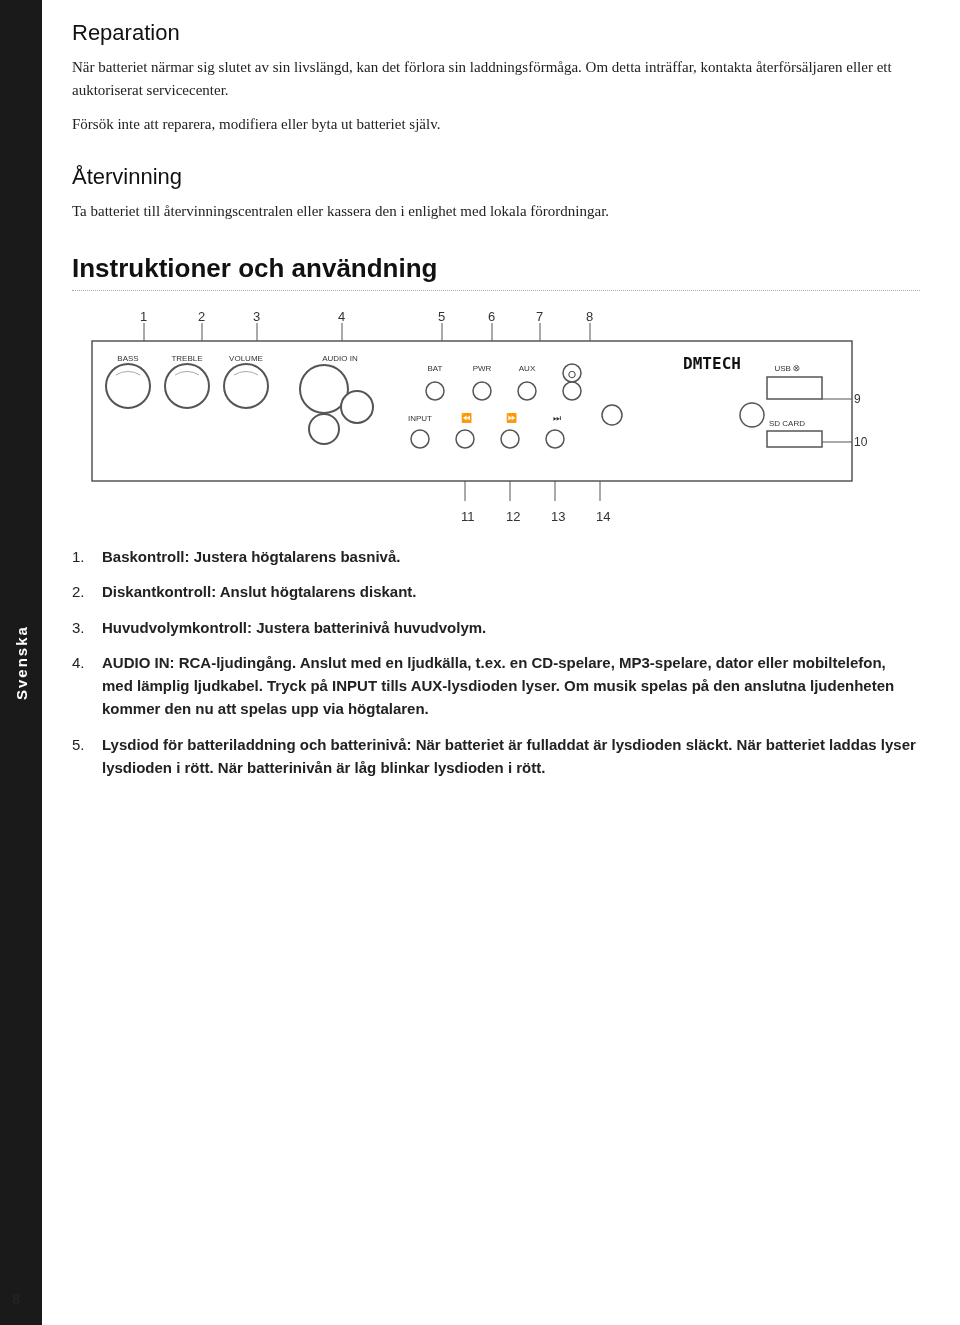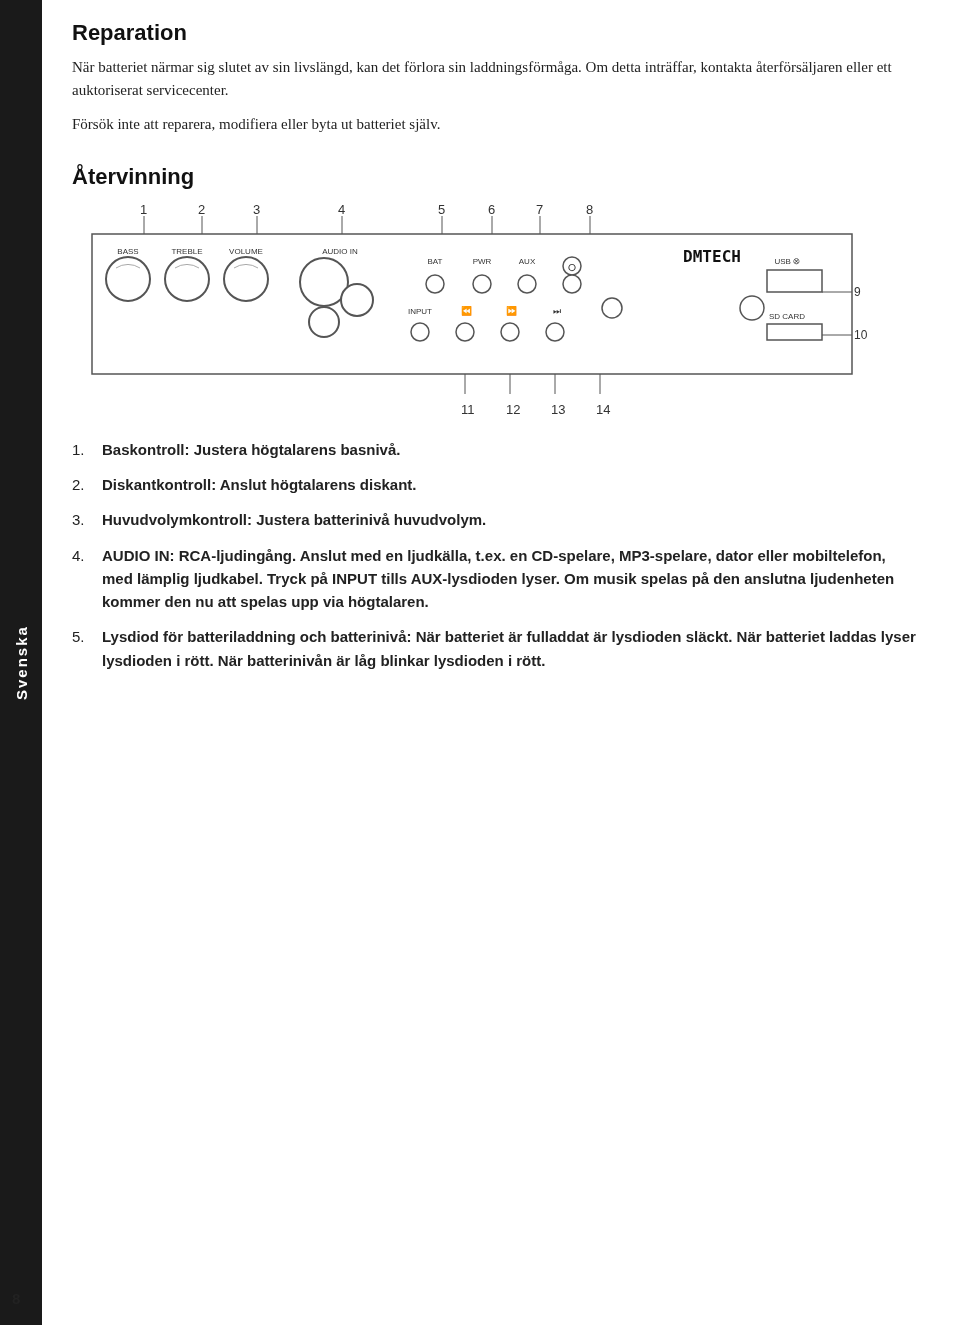--- a/index.html
+++ b/index.html
@@ -39,21 +39,21 @@
       letter-spacing: 2px;
     }
 
     .main-content {
       flex: 1;
       padding: 20px 40px 30px 30px;
     }
 
     .section-title {
       font-size: 22px;
-      font-weight: bold;
+      font-weight: normal;
       margin-bottom: 10px;
       color: #111;
     }
 
     .section-title.large {
       font-size: 26px;
       font-weight: bold;
       margin-top: 30px;
       margin-bottom: 20px;
       border-bottom: 1px dotted #aaa;
@@ -122,22 +122,24 @@
   </div>
 
   <div class="main-content">
 
     <h2 class="section-title">Reparation</h2>
     <p>När batteriet närmar sig slutet av sin livslängd, kan det förlora sin laddningsförmåga. Om detta inträffar, kontakta återförsäljaren eller ett auktoriserat servicecenter.</p>
     <p>Försök inte att reparera, modifiera eller byta ut batteriet själv.</p>
 
     <div class="recycling-section">
       <h2 class="section-title">Återvinning</h2>
+      <p>Ta batteriet till återvinningscentralen eller kassera den i enlighet med lokala förordningar.</p>
     </div>
 
+    <h2 class="section-title large">Instruktioner och användning</h2>
 
     <div class="diagram-container">
       <svg class="diagram-svg" width="820" height="220" viewBox="0 0 820 220">
 
         <line x1="72" y1="12" x2="72" y2="32" stroke="#555" stroke-width="1"></line>
         <text x="68" y="10" font-size="13" fill="#333" font-family="Arial">1</text>
 
         <line x1="130" y1="12" x2="130" y2="32" stroke="#555" stroke-width="1"></line>
         <text x="126" y="10" font-size="13" fill="#333" font-family="Arial">2</text>
 

